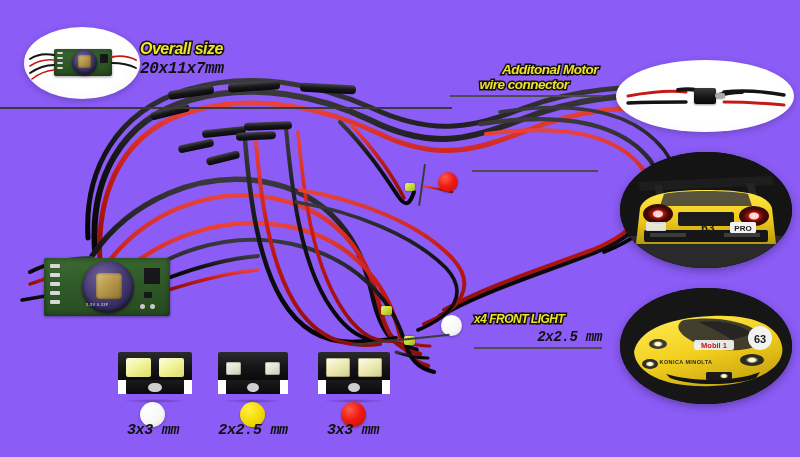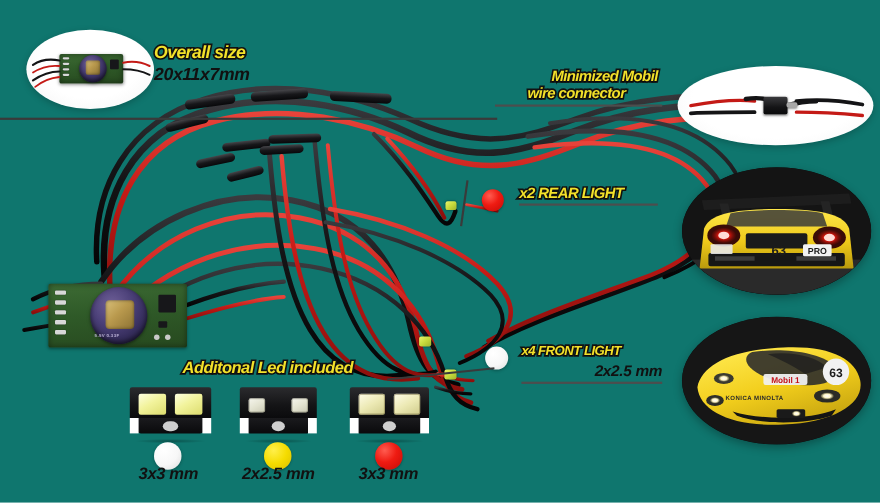--- a/index.html
+++ b/index.html
@@ -2,35 +2,35 @@
 <html><head>
 <meta charset="utf-8">
 <title>LED Light Kit Infographic</title>
 <style>
   html,body{margin:0;padding:0;background:#ffffff;}
   body{
     width:800px;height:457px;position:relative;overflow:hidden;
     font-family:"Liberation Sans", sans-serif;
     background:#ffffff;
   }
-  #stage{position:absolute;inset:0;width:800px;height:457px;background:#0f766e;}
+  #stage{position:absolute;inset:0;width:800px;height:457px;background:#8b5cf6;}
 
   
   .hl{
     font-style:italic;font-weight:bold;
     color:#f2e12a;
     -webkit-text-stroke:3px #111;
     paint-order:stroke fill;
     letter-spacing:-0.5px;
     white-space:nowrap;
     text-shadow:0 1px 0 rgba(0,0,0,.35);
   }
   .dim{
     font-style:italic;font-weight:bold;color:#111;
-    white-space:nowrap;letter-spacing:-0.3px;
+    white-space:nowrap;letter-spacing:-0.3px;font-family:Liberation Mono, monospace;
   }
   .rule{background:#4d4d4d;height:1.5px;width:100%;}
   .lbl-block{position:absolute;}
 
   
   .ellipse{
     position:absolute;border-radius:50%;overflow:hidden;
     background:#fdfdfd;
   }
   .ellipse.shadowed{
@@ -274,29 +274,28 @@
         <path d="M108,42 C126,42 146,43 168,45" stroke="#c41a16" stroke-width="3"></path>
         <path d="M62,30 C74,28 84,30 92,34" stroke="#141416" stroke-width="4"></path>
         <path d="M98,36 C106,34 116,32 126,32" stroke="#141416" stroke-width="4"></path>
       </g>
     </svg>
     <div class="conn-shrink" style="left:78px;top:28px;width:22px;height:16px;"></div>
     <div class="conn-shrink" style="left:99px;top:33px;width:10px;height:5px;background:#a8a8a8;"></div>
   </div>
 
   <div class="lbl-block" style="left:450px;top:62px;width:148px;text-align:right;">
-    <div class="hl" style="font-size:13.5px;line-height:15px;">Minimized Mobil</div>
+    <div class="hl" style="font-size:13.5px;line-height:15px;">Additonal Motor</div>
     <div class="hl" style="font-size:13.5px;line-height:15px;text-align:center;">wire connector</div>
     <div class="rule" style="margin-top:3px;width:152px;"></div>
   </div>
   <div class="leader" style="left:0px;top:107px;width:452px;height:1.5px;"></div>
 
   <div class="dot dot-red" style="left:438px;top:172px;width:20px;height:20px;"></div>
   <div class="lbl-block" style="left:472px;top:168px;width:126px;">
-    <div class="hl" style="font-size:13.5px;line-height:15px;">x2 REAR LIGHT</div>
     <div class="rule" style="margin-top:2px;width:126px;"></div>
   </div>
   <div class="leader" style="left:424px;top:164px;width:1.6px;height:42px;transform:rotate(8deg);transform-origin:top center;"></div>
 
   <div class="dot dot-white" style="left:441px;top:315px;width:21px;height:21px;"></div>
   <div class="lbl-block" style="left:474px;top:312px;width:128px;">
     <div class="hl" style="font-size:12px;line-height:15px;">x4 FRONT LIGHT</div>
     <div class="dim" style="font-size:14px;line-height:16px;margin-top:2px;text-align:right;">2x2.5 mm</div>
     <div class="rule" style="margin-top:2px;width:128px;"></div>
   </div>
@@ -386,23 +385,20 @@
       <ellipse cx="132" cy="72" rx="12" ry="6" fill="#2b2b26"></ellipse>
       <ellipse cx="132" cy="72" rx="6" ry="3.2" fill="url(#headGlow)"></ellipse>
 
       <path d="M46,86 C72,94 116,94 140,84 L136,90 C112,98 72,98 50,90 Z" fill="#141414"></path>
       <rect x="86" y="84" width="26" height="8" rx="1.5" fill="#1a1a1a"></rect>
       <ellipse cx="104" cy="88" rx="4" ry="2.6" fill="url(#headGlow)"></ellipse>
     </svg>
   </div>
   <div class="carshadow" style="left:620px;top:288px;width:172px;height:116px;"></div>
 
-  <div class="lbl-block" style="left:166px;top:326px;">
-    <div class="hl" style="font-size:15px;line-height:17px;">Additonal Led included</div>
-  </div>
 
   <div class="chip" style="left:118px;top:352px;width:74px;height:48px;">
     <div class="chip-body"></div>
     <div class="emitter em-left em-white"></div>
     <div class="emitter em-right em-white"></div>
     <div class="chip-foot"></div>
     <div class="chip-notchL"></div>
     <div class="chip-notchR"></div>
     <div class="chip-hole"></div>
     <div class="chip-shadow"></div>

